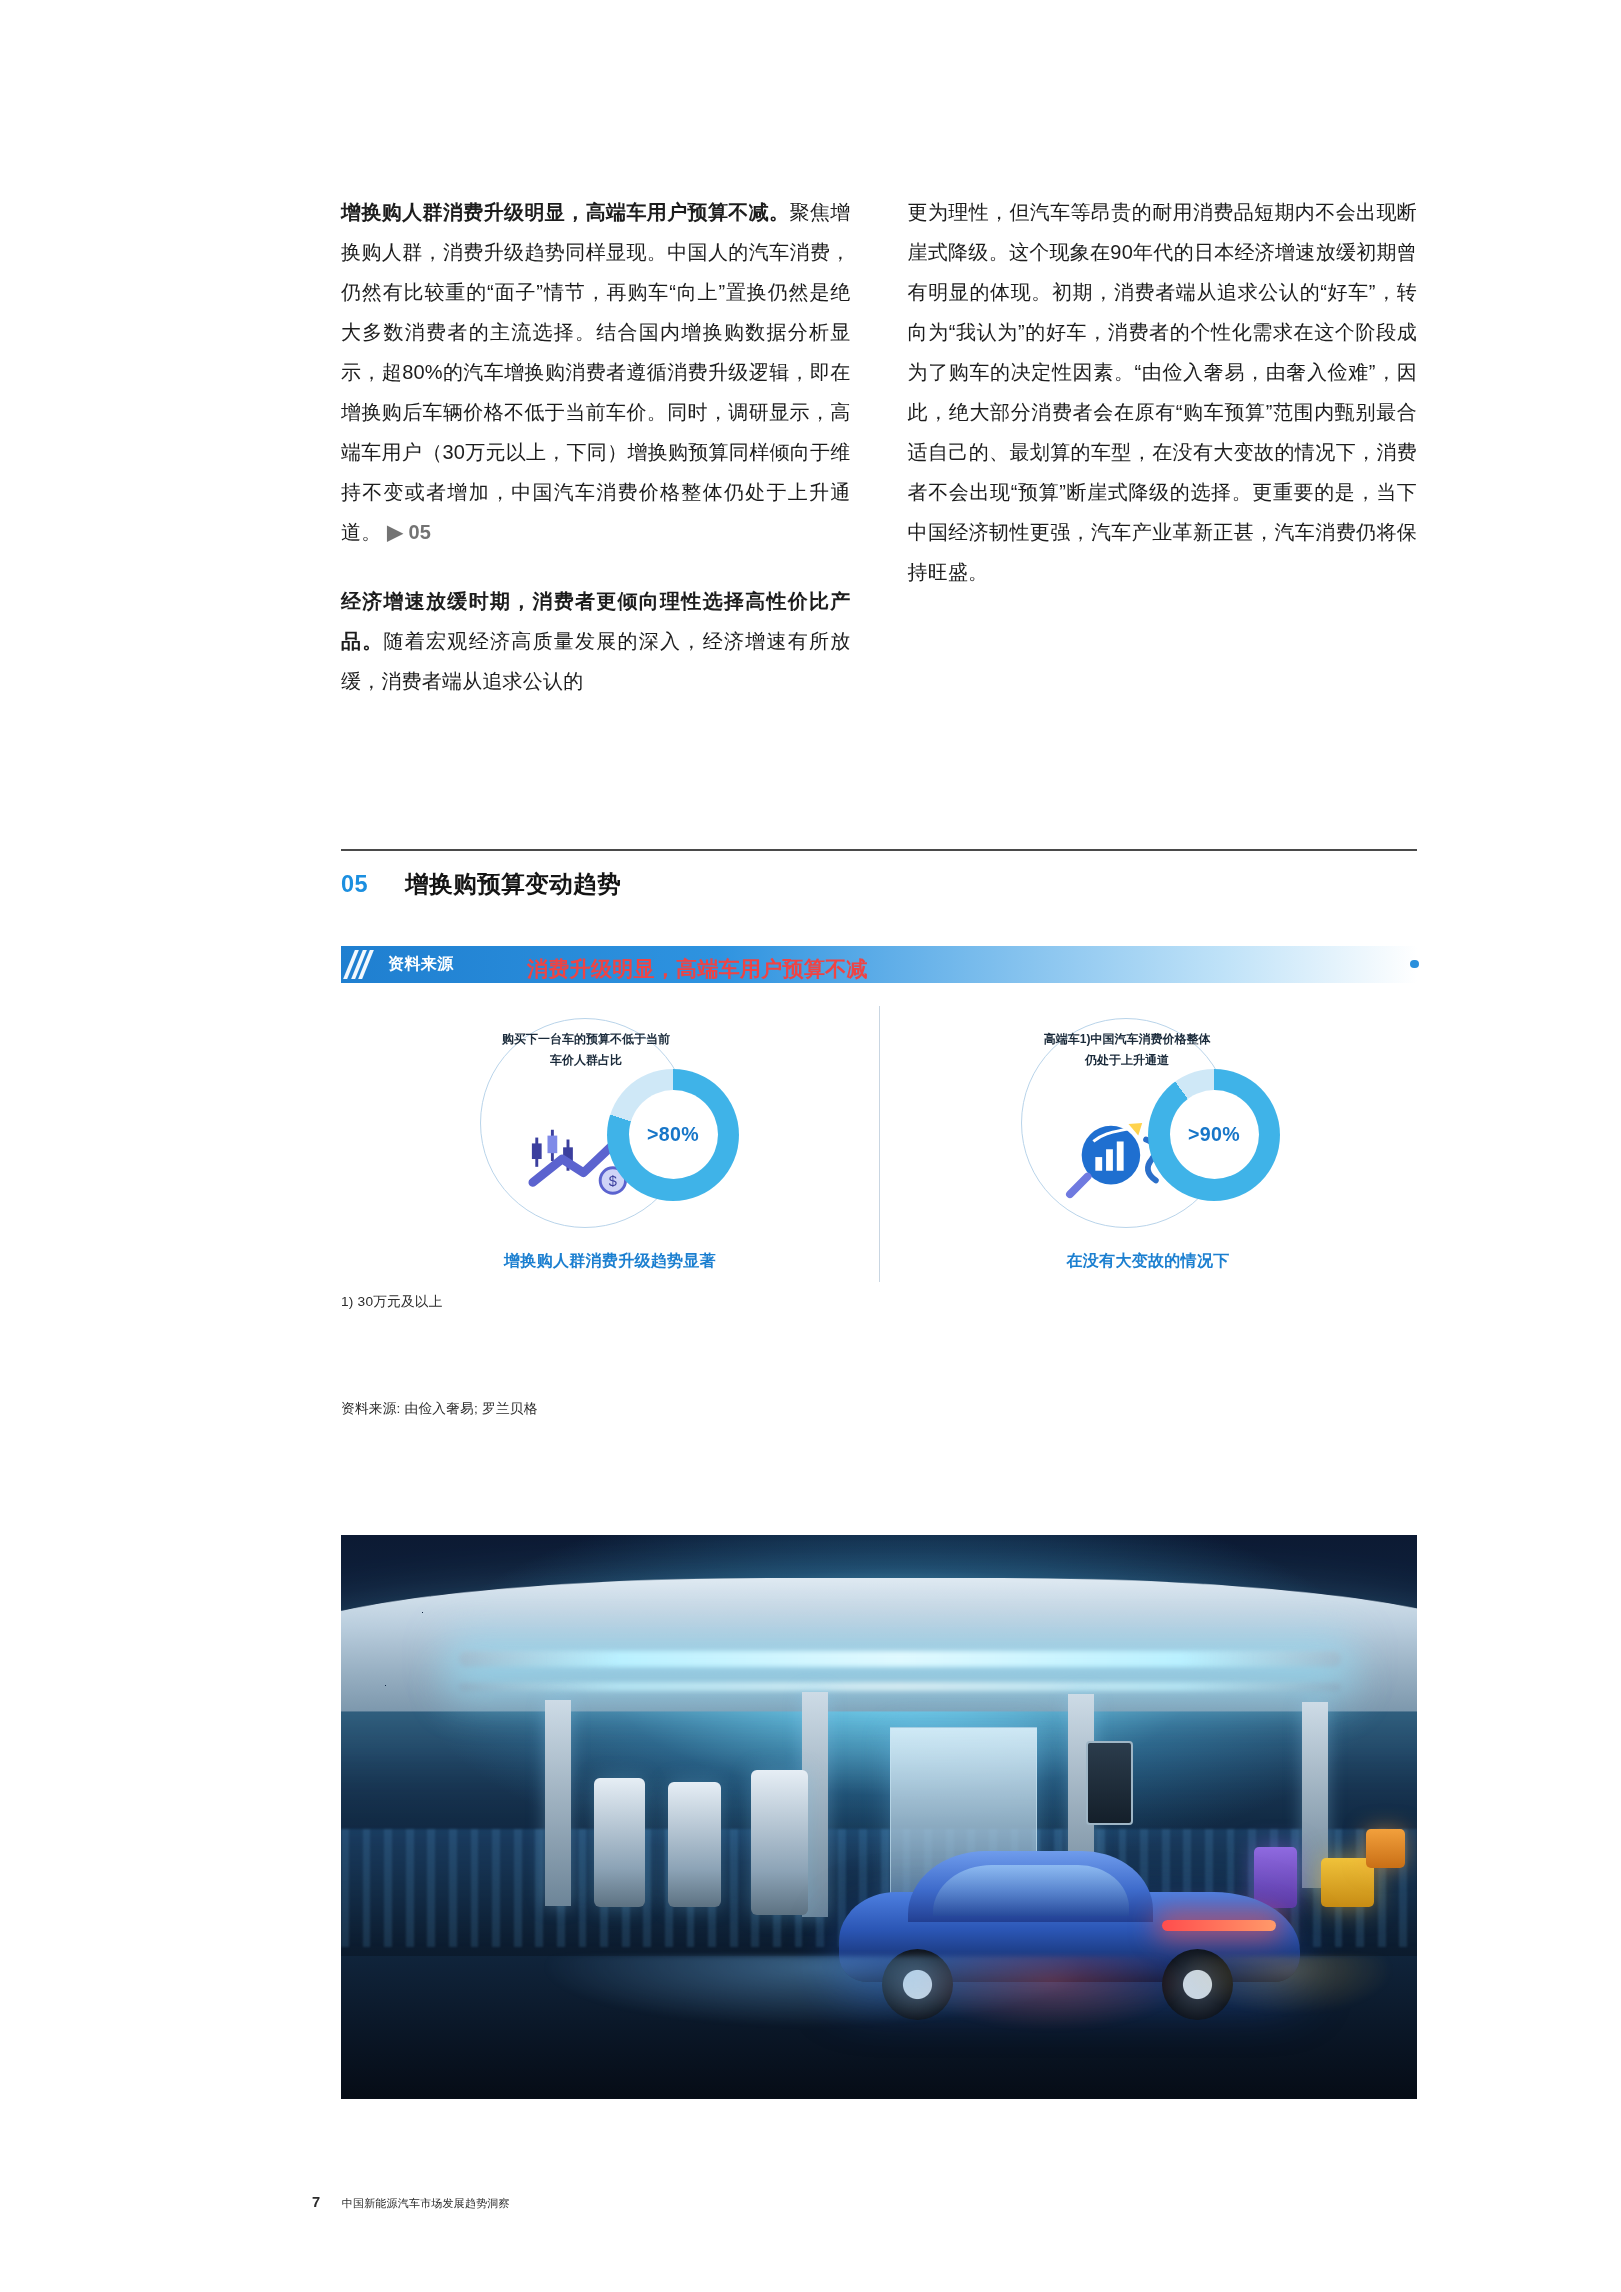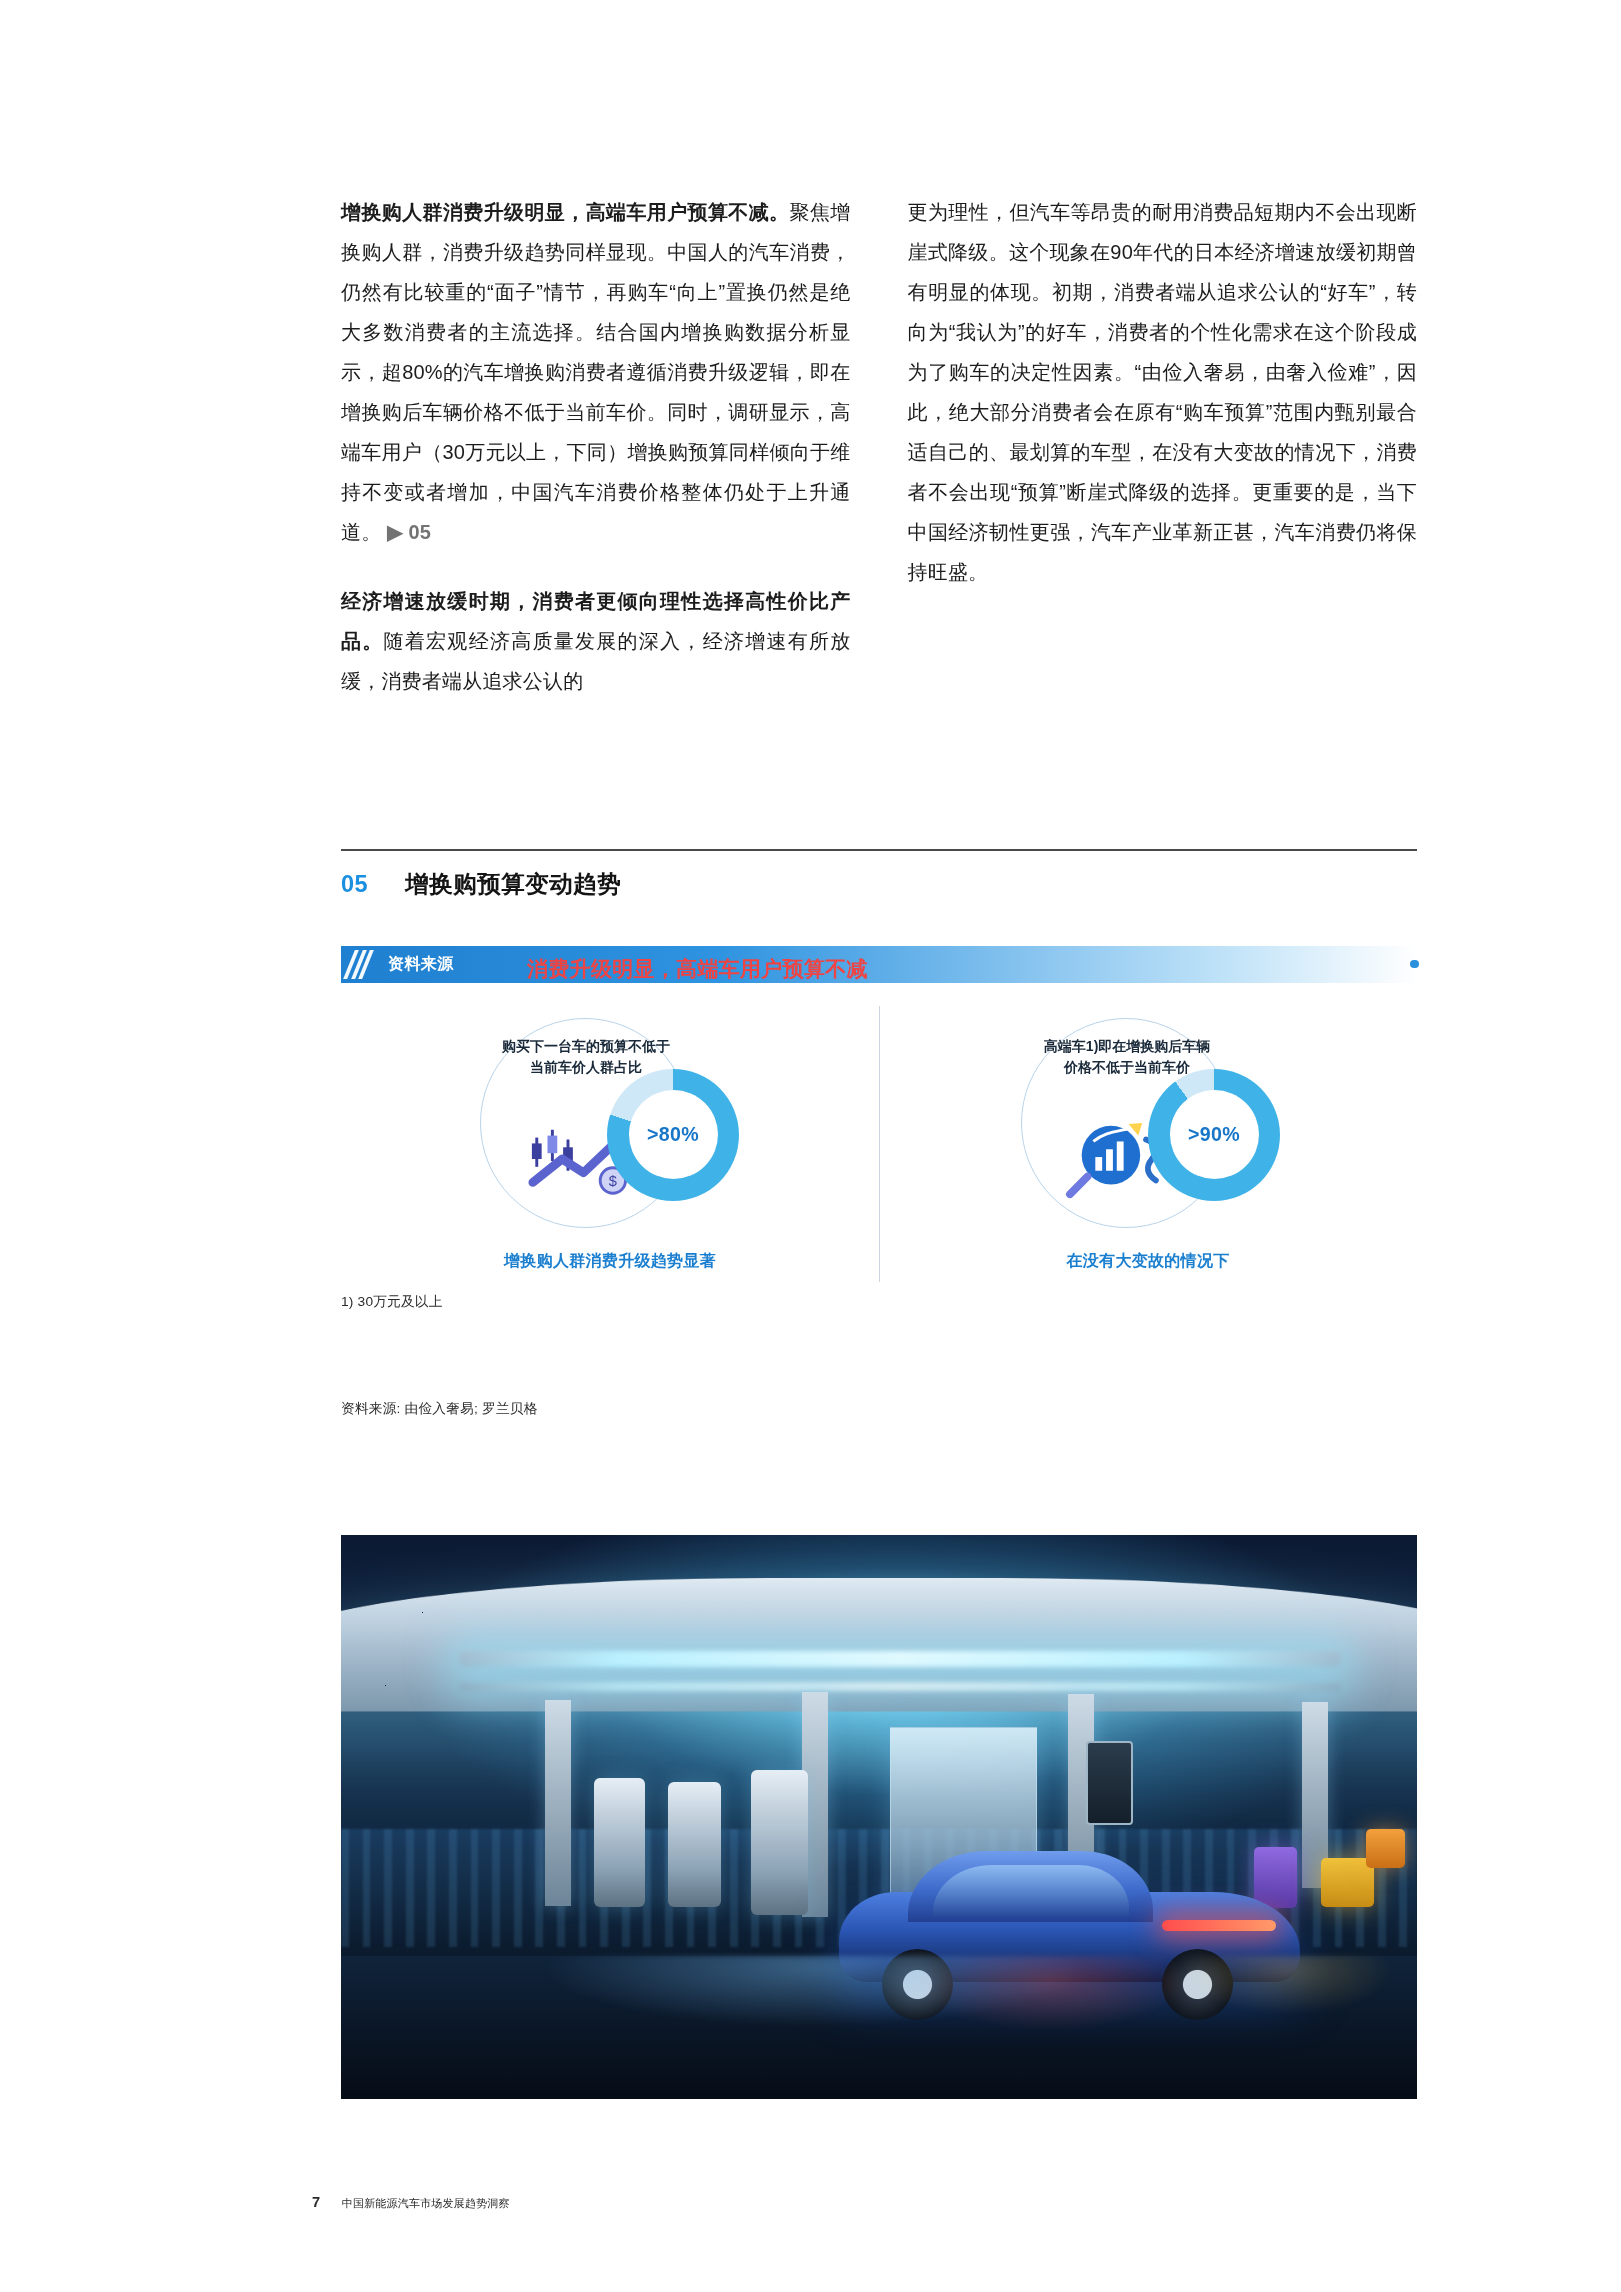--- a/index.html
+++ b/index.html
@@ -171,24 +171,24 @@
     position: absolute;
     left: 0; top: 0;
     width: 210px; height: 210px;
     border-radius: 50%;
     border: 1.4px solid #b9d4ea;
     background: #ffffff;
   }
   .caption-in {
     position: absolute;
     left: 21.6px;
-    top: 18px;
+    top: 11px;
     width: 169px;
     text-align: center;
-    font-size: 14px;
+    font-size: 12px;
     line-height: 21.6px;
     font-weight: bold;
     color: #1a2a3a;
   }
 
   .art {
     position: absolute;
     left: 39px;
     top: 102px;
     width: 137px;
@@ -475,21 +475,21 @@
           <div class="hole"></div>
           <div class="val">&gt;80%</div>
         </div>
       </div>
       <div class="panel-foot">增换购人群消费升级趋势显著</div>
     </div>
 
     <div class="panel right">
       <div class="ring-wrap">
         <div class="outline-circle"></div>
-        <div class="caption-in">高端车1)即在增换购后车辆价格不低于当前车价</div>
+        <div class="caption-in">高端车1)中国汽车消费价格整体仍处于上升通道</div>
         <div class="art">
           <svg width="137" height="80" viewBox="0 0 140 82">
             <circle cx="52" cy="36" r="30" fill="#1f6fd0"></circle>
             <g fill="#ffffff">
               <rect x="36" y="38" width="7" height="14"></rect>
               <rect x="47" y="30" width="7" height="22"></rect>
               <rect x="58" y="22" width="7" height="30"></rect>
             </g>
             <path d="M34 22 C48 10 66 12 78 6" stroke="#ffffff" stroke-width="3" fill="none"></path>
             <path d="M70 4 L84 3 L80 16 Z" fill="#ffd34d"></path>

